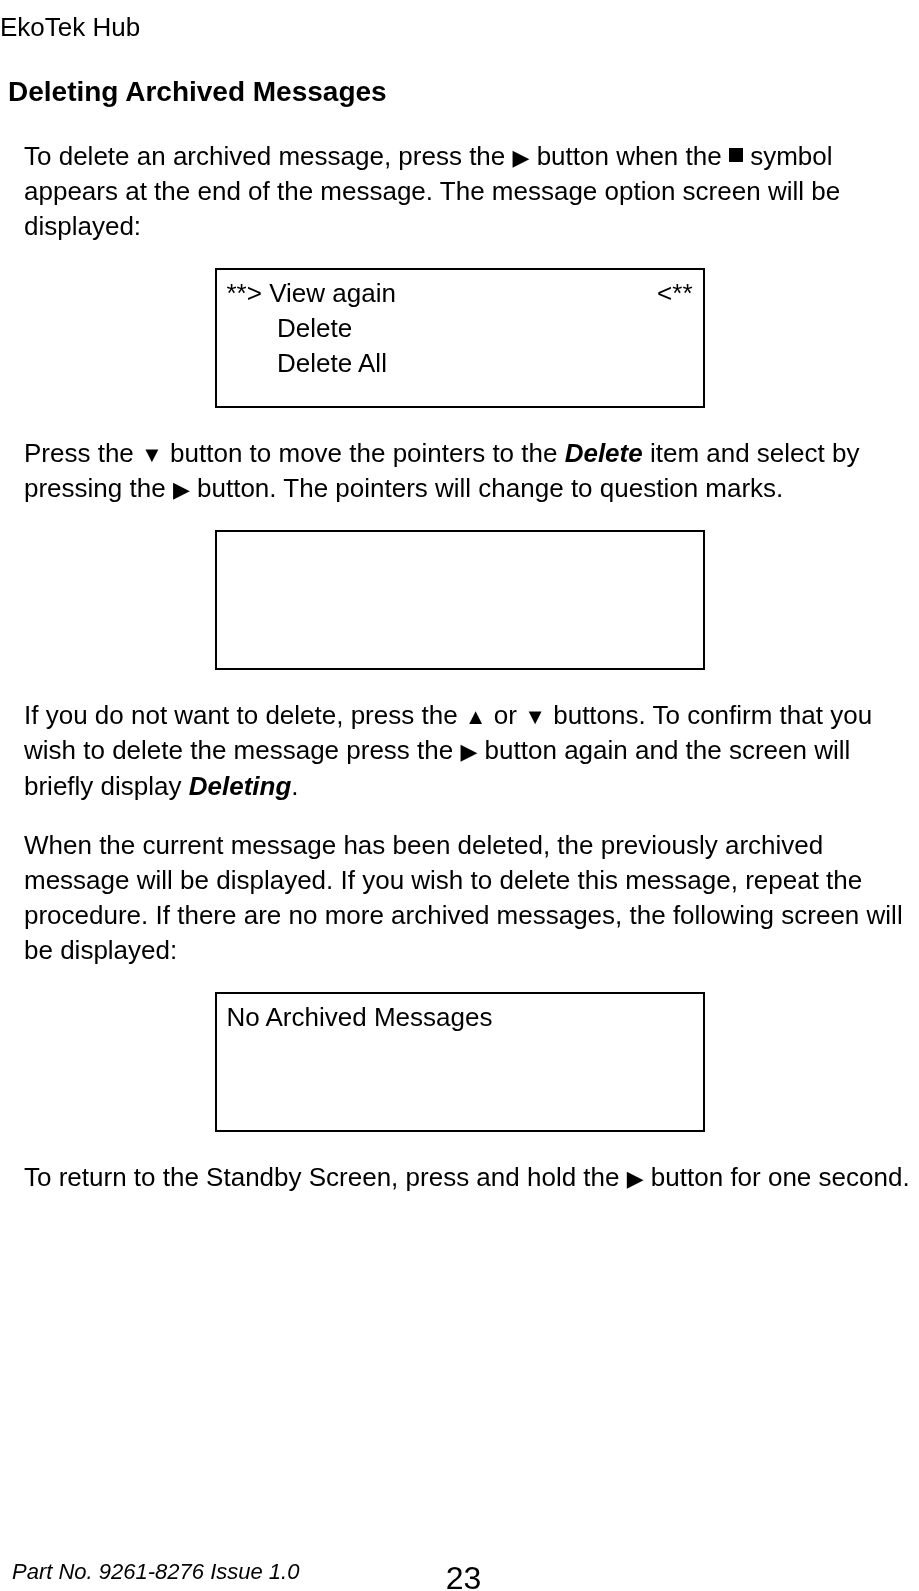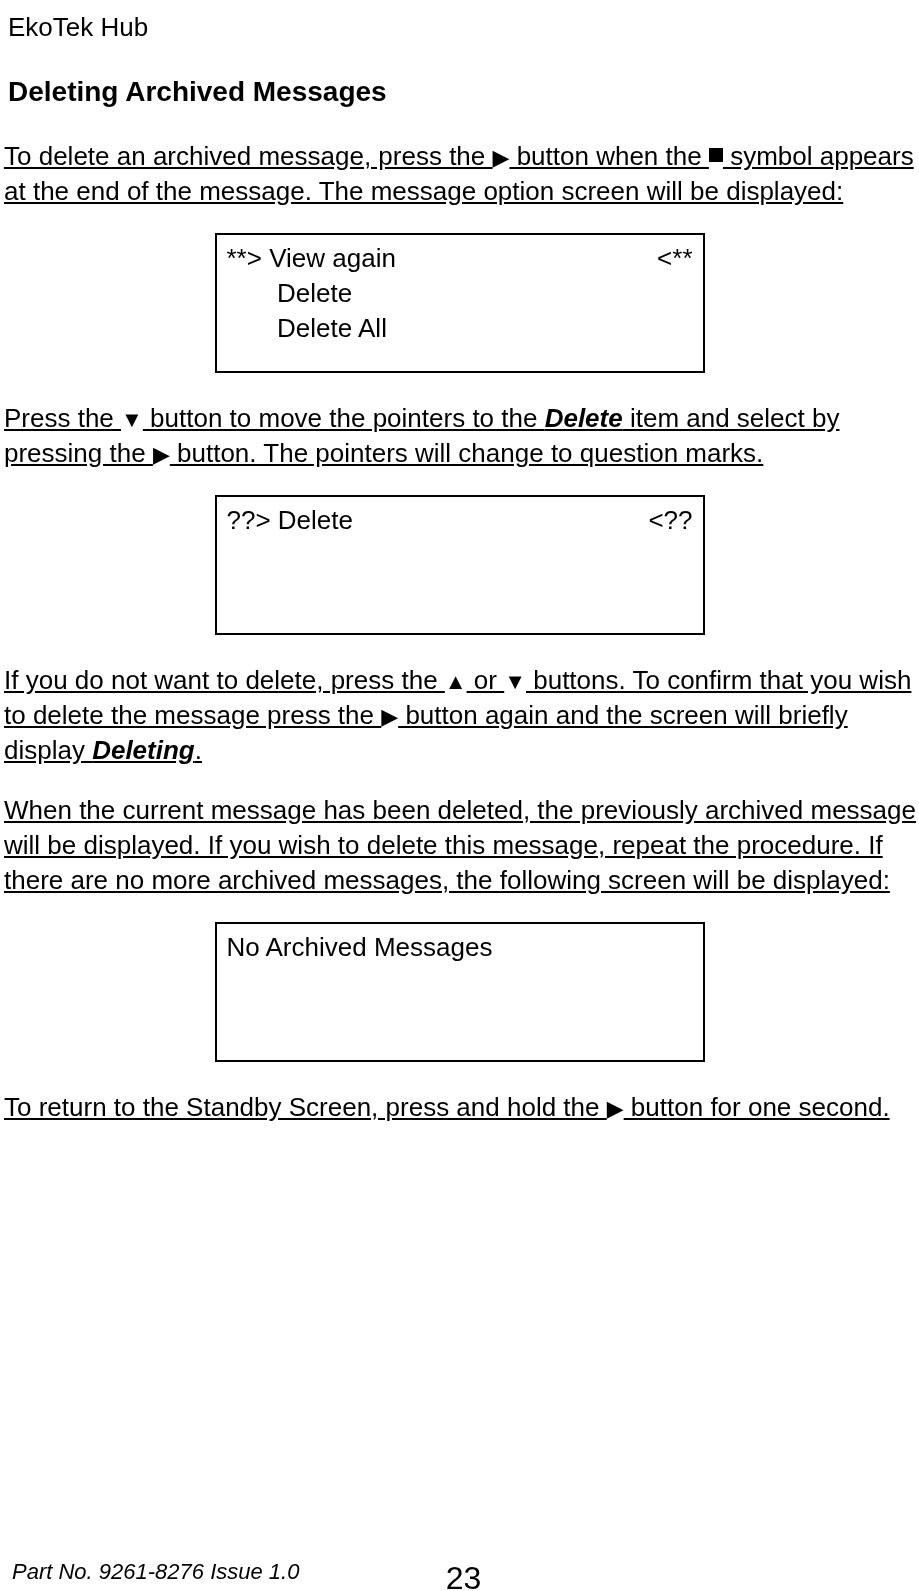--- a/index.html
+++ b/index.html
@@ -14,32 +14,30 @@
       color: #000;
       background: #fff;
       width: 919px;
       height: 1591px;
       padding: 10px 0 0 0;
       position: relative;
     }
     .header {
       font-size: 26px;
       margin-bottom: 28px;
-      padding-left: 8px;
     }
     .section-title {
       font-weight: bold;
       font-size: 28px;
       margin-bottom: 28px;
       padding-left: 8px;
     }
     .body-text {
-      padding-left: 4px;
+      padding-left: 24px;
       margin-bottom: 24px;
-      text-decoration: underline;
     }
     .screen-box {
       border: 2px solid #000;
       width: 490px;
       margin: 0 auto 28px auto;
       padding: 6px 10px 10px 10px;
       font-size: 26px;
       min-height: 140px;
     }
     .screen-row {
@@ -116,24 +114,20 @@
   <div class="screen-row">
     <span class="left">       Delete All</span>
   </div>
 </div>
 
 <div class="body-text">
   <span>Press the </span><span class="icon">▼</span><span> button to move the pointers to the </span><span class="bold-italic">Delete</span><span> item and select by pressing the </span><span class="icon">▶</span><span> button.  The pointers will change to question marks.</span>
 </div>
 
 <div class="screen-box">
-  <div class="screen-row">
-    <span class="left">??&gt; Delete</span>
-    <span class="right">&lt;??</span>
-  </div>
 </div>
 
 <div class="body-text">
   <span>If you do not want to delete, press the </span><span class="icon">▲</span><span> or </span><span class="icon">▼</span><span> buttons.  To confirm that you wish to delete the message press the </span><span class="icon">▶</span><span> button again and the screen will briefly display </span><span class="bold-italic">Deleting</span><span>.</span>
 </div>
 
 <div class="body-text">When the current message has been deleted, the previously archived message will be displayed.  If you wish to delete this message, repeat the procedure.  If there are no more archived messages, the following screen will be displayed:</div>
 
 <div class="screen-box">
   <div class="screen-row">

